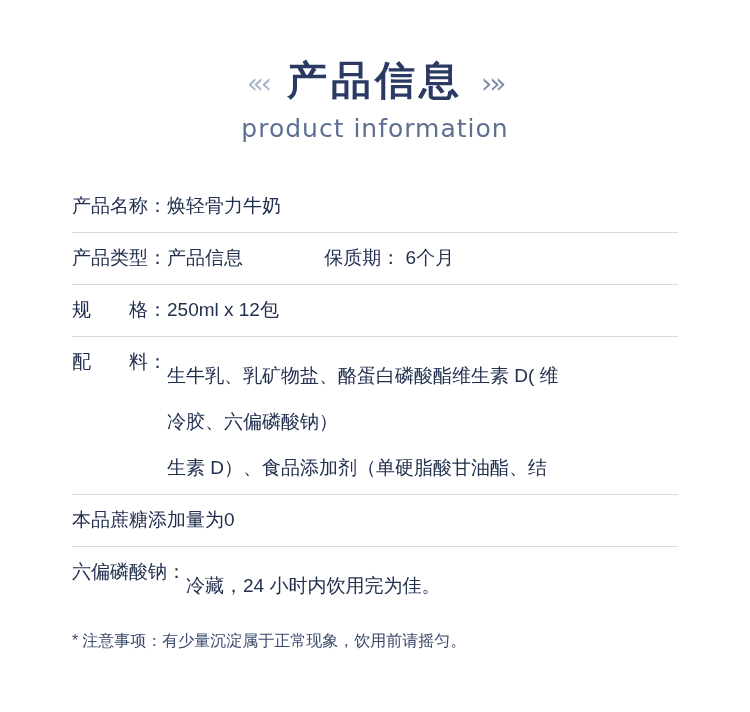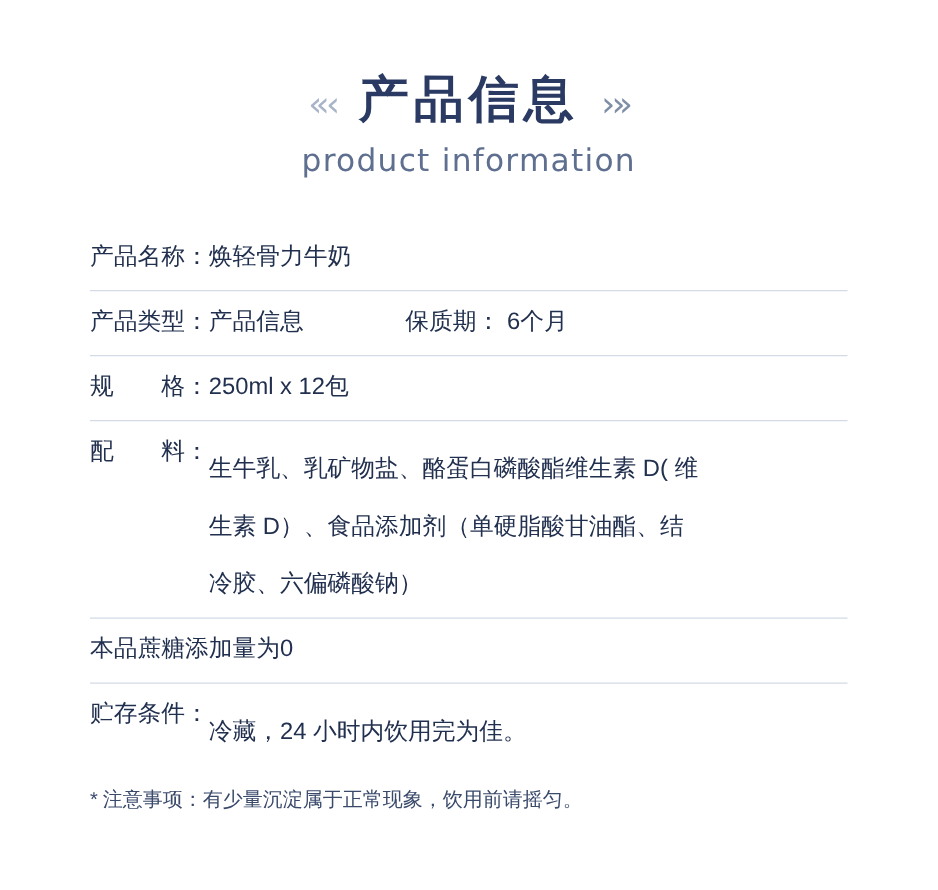--- a/index.html
+++ b/index.html
@@ -136,33 +136,33 @@
 
     <div class="row">
       <span class="label">规　　格：</span>
       <span class="value">250ml x 12包</span>
     </div>
 
     <div class="row">
       <span class="label">配　　料：</span>
       <span class="value">
         <span class="indent-line">生牛乳、乳矿物盐、酪蛋白磷酸酯维生素 D( 维</span>
+        <span class="indent-line">冷胶、六偏磷酸钠）</span>
         <span class="indent-line">生素 D）、食品添加剂（单硬脂酸甘油酯、结</span>
-        <span class="indent-line">冷胶、六偏磷酸钠）</span>
       </span>
     </div>
 
 
     <div class="row">
       <span class="label">本品蔗糖添加量为0</span>
       <span class="value"></span>
     </div>
 
     <div class="row last">
-      <span class="label">贮存条件：</span>
+      <span class="label">六偏磷酸钠：</span>
       <span class="value">
         <span class="indent-line">冷藏，24 小时内饮用完为佳。</span>
       </span>
     </div>
 
   </div>
 
   <div class="note">
     <span class="star">*</span><span>注意事项：有少量沉淀属于正常现象，饮用前请摇匀。</span>
   </div>

